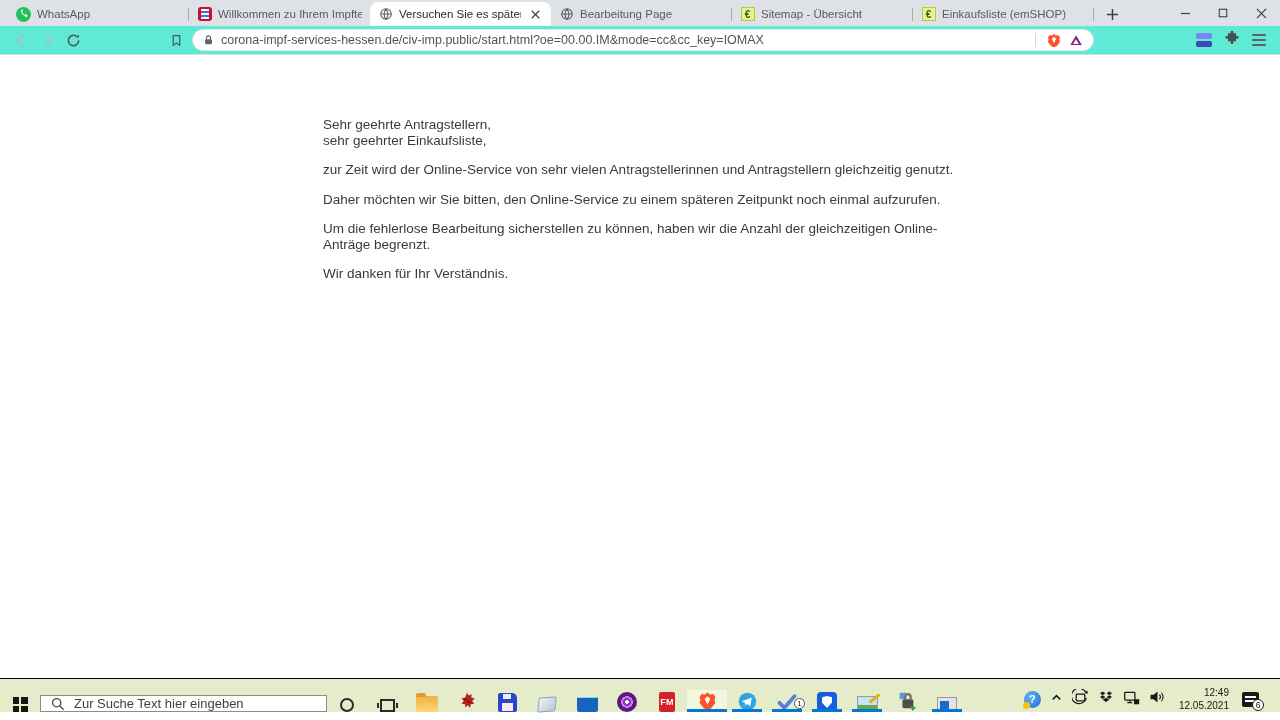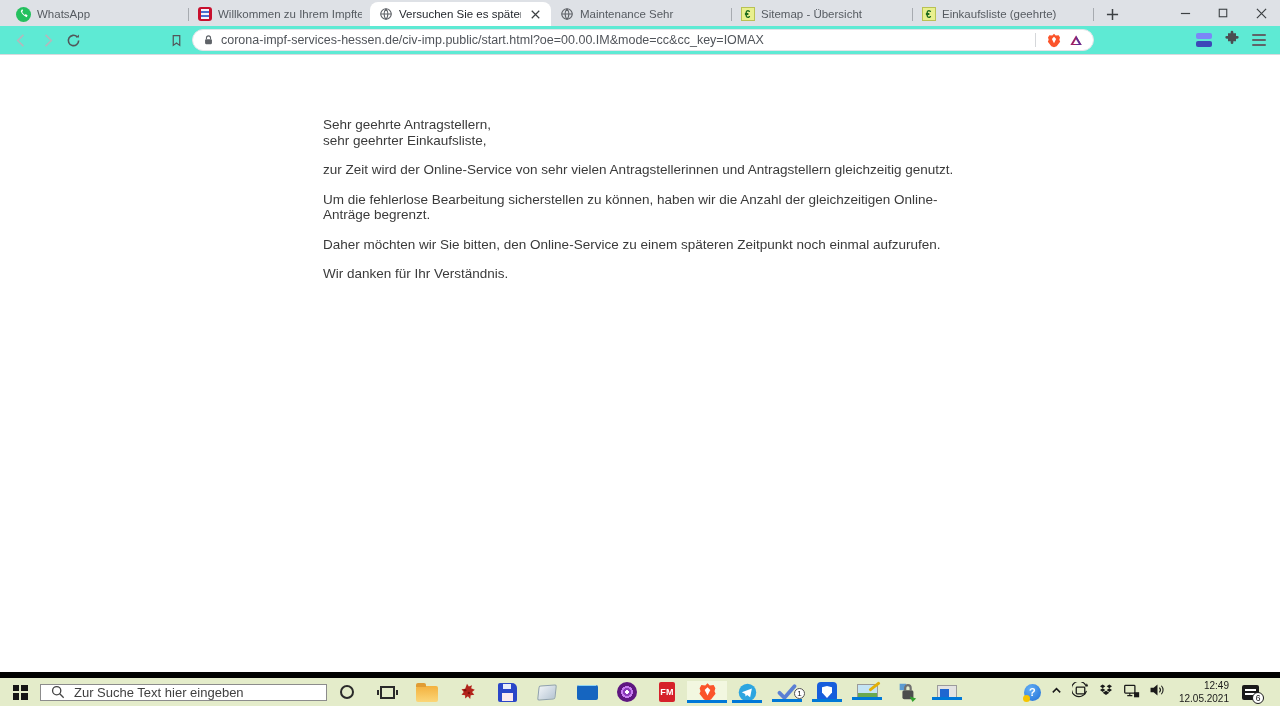--- a/index.html
+++ b/index.html
@@ -42,22 +42,22 @@
   .ext-blocks i:last-child { background:#3d47b8; }
   .menu-icon { display:flex; flex-direction:column; gap:3px; }
   .menu-icon i { display:block; width:14px; height:2px; background:#5f6368; border-radius:1px; }
 
   
   .content { height:630px; background:#fff; overflow:hidden; }
   .content-inner { margin-left:323px; width:632px; padding-top:62px; font-size:13.5px; color:#3a3a3a; line-height:15.5px; }
   .content-inner p { margin-bottom:14px; }
 
   
-  .taskbar { position:absolute; left:0; bottom:14px; width:1280px; height:34px; background:#e4ecca;
-             border-top:6px solid #000000; display:flex; align-items:center; }
+  .taskbar { position:absolute; left:0; bottom:8px; width:1280px; height:34px; background:#e4ecca;
+             border-top:1px solid #000000; display:flex; align-items:flex-end; }
   .tb-cell { width:40px; display:flex; align-items:center; justify-content:center; position:relative; }
   .tb-cell.running::after { content:""; position:absolute; left:5px; right:5px; bottom:0; height:3px; background:#0078d7; }
   .tb-cell.active-app { background:#f2f7e0; }
   .tb-cell.active-app::after { left:0; right:0; }
   .win-logo { width:15px; height:15px; display:grid; grid-template-columns:1fr 1fr; grid-template-rows:1fr 1fr; gap:2px; }
   .win-logo i { background:#151515; }
   .tb-search { width:287px; background:#fff; border:1px solid #8c8c8c; display:flex; align-items:center; gap:9px; padding:0 10px; }
   .tb-search input { border:none; outline:none; flex:1; font-size:13px; color:#3f3f3f; font-family:"Liberation Sans",sans-serif; background:transparent; }
   .tb-search input::placeholder { color:#3f3f3f; opacity:1; }
   .cortana-circle { width:14px; height:14px; border:2px solid #2a2a2a; border-radius:50%; }
@@ -141,35 +141,35 @@
       </span>
     </div>
 
     <div class="tab sep">
       <span class="favicon">
         <svg viewBox="0 0 24 24" width="14" height="14">
             <circle cx="12" cy="12" r="9" fill="none" stroke="#5f6368" stroke-width="2"></circle>
             <path d="M3 12h18M12 3a14 14 0 010 18M12 3a14 14 0 000 18" fill="none" stroke="#5f6368" stroke-width="2"></path>
           </svg>
       </span>
-      <span class="label">Maintenance Sehr</span>
+      <span class="label">Bearbeitung Page</span>
     </div>
 
     <div class="tab sep">
       <span class="favicon">
           <span class="fav-euro">€</span>
         </span>
       <span class="label">Sitemap - Übersicht</span>
     </div>
 
     <div class="tab sep">
       <span class="favicon">
           <span class="fav-euro">€</span>
         </span>
-      <span class="label">Einkaufsliste (geehrte)</span>
+      <span class="label">Einkaufsliste (emSHOP)</span>
     </div>
   </div>
 
   <div class="newtab-btn">
     <svg viewBox="0 0 14 14" width="13" height="13">
         <path d="M7 1v12M1 7h12" stroke="#3c4043" stroke-width="1.6"></path>
       </svg>
   </div>
 
   <div class="win-controls">
@@ -255,22 +255,22 @@
   </div>
 </div>
 
 <div class="content">
   <div class="content-inner">
     <p>
       <span>Sehr geehrte Antragstellern,</span><br>
       <span>sehr geehrter Einkaufsliste,</span>
     </p>
     <p>zur Zeit wird der Online-Service von sehr vielen Antragstellerinnen und Antragstellern gleichzeitig genutzt.</p>
+    <p>Daher möchten wir Sie bitten, den Online-Service zu einem späteren Zeitpunkt noch einmal aufzurufen.</p>
     <p>Um die fehlerlose Bearbeitung sicherstellen zu können, haben wir die Anzahl der gleichzeitigen Online-Anträge begrenzt.</p>
-    <p>Daher möchten wir Sie bitten, den Online-Service zu einem späteren Zeitpunkt noch einmal aufzurufen.</p>
     <p>Wir danken für Ihr Verständnis.</p>
   </div>
 </div>
 
 <div class="taskbar">
   <div class="tb-cell">
     <span class="win-logo">
         <i></i>
         <i></i>
         <i></i>

